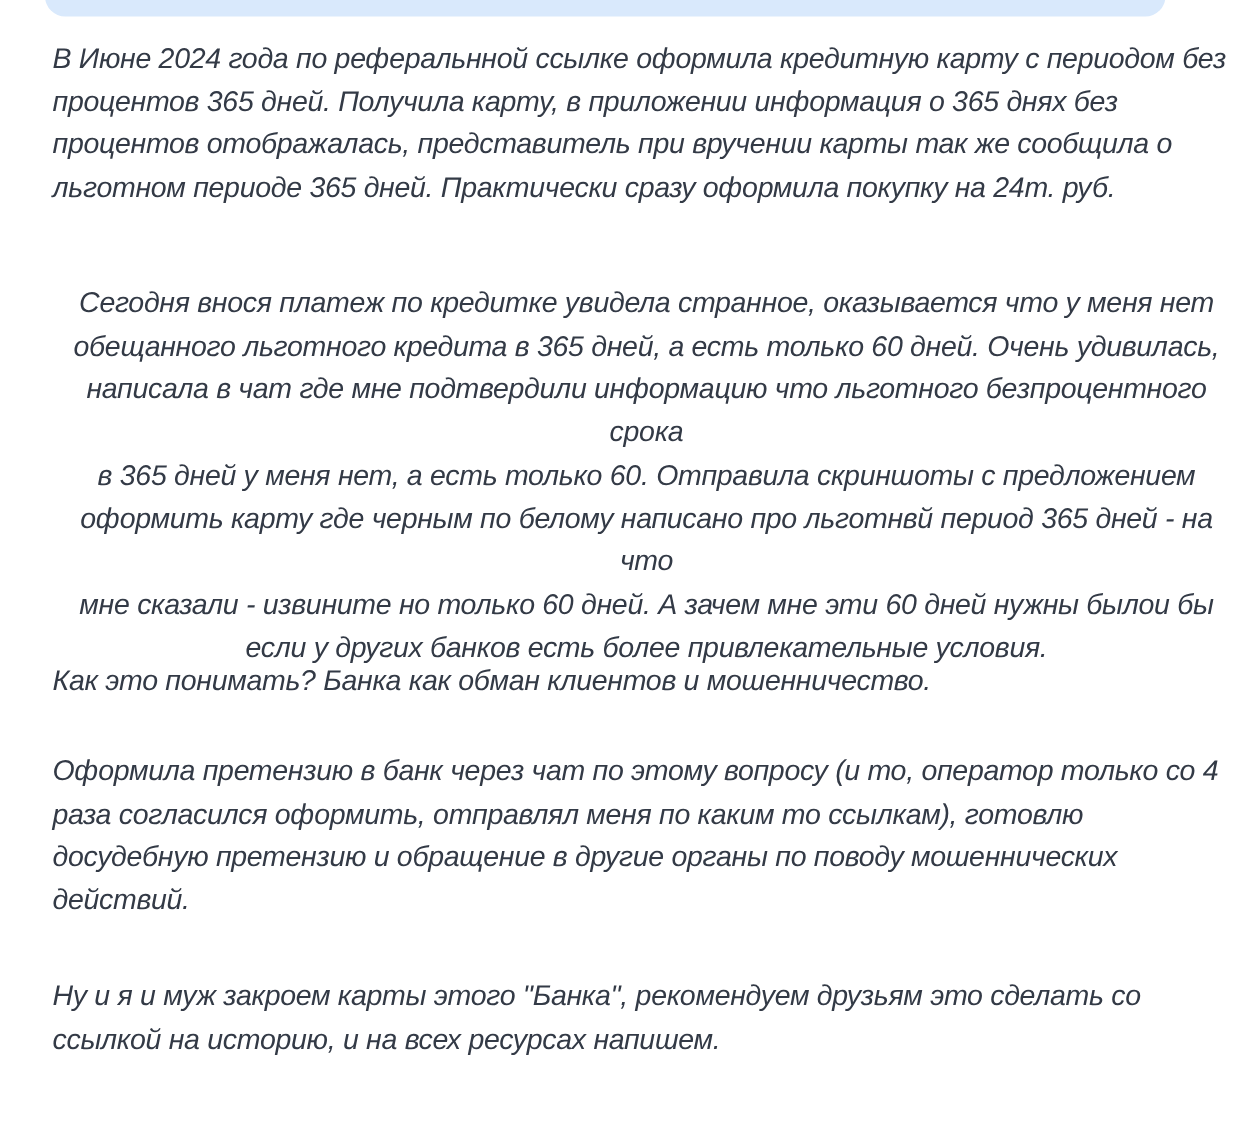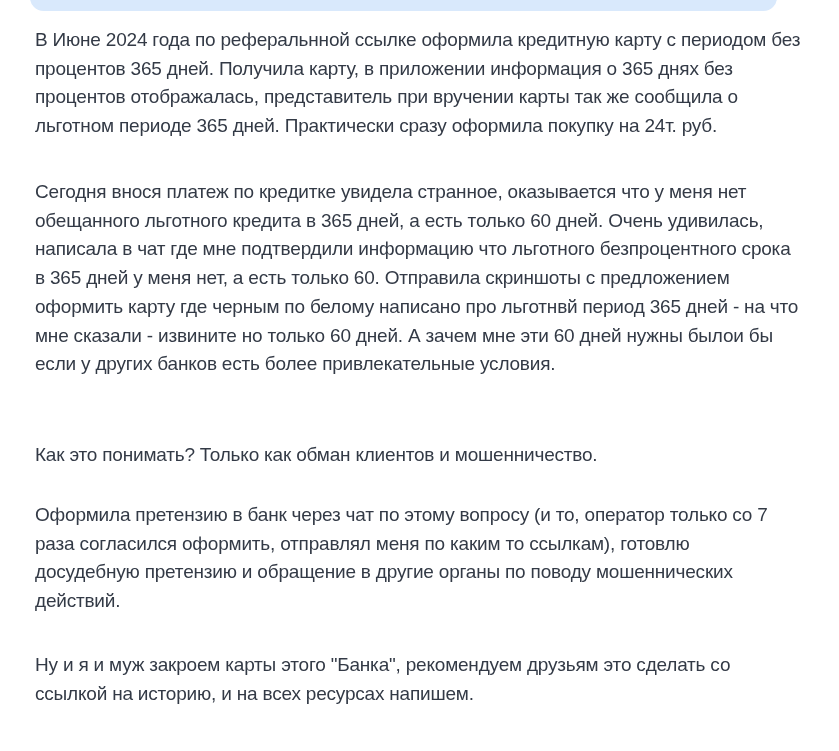--- a/index.html
+++ b/index.html
@@ -31,23 +31,24 @@
     color: #333a46;
     font-size: 19px;
     line-height: 28.7px;
     letter-spacing: -0.2px;
   }
   .review p {
     position: absolute;
     margin: 0;
     width: 100%;
     white-space: pre-line;
+    font-style: italic;
   }
   .p0 { top: 26px;  }
-  .p1 { top: 178px; }
+  .p1 { top: 189px; text-align: center; }
   .p2 { top: 441px; }
   .p3 { top: 501px; }
   .p4 { top: 651px; }
 </style>
 </head>
 <body>
 
 <div class="banner"></div>
 
 <div class="review">
@@ -55,20 +56,20 @@
 процентов 365 дней. Получила карту, в приложении информация о 365 днях без
 процентов отображалась, представитель при вручении карты так же сообщила о
 льготном периоде 365 дней. Практически сразу оформила покупку на 24т. руб.</p>
   <p class="p1">Сегодня внося платеж по кредитке увидела странное, оказывается что у меня нет
 обещанного льготного кредита в 365 дней, а есть только 60 дней. Очень удивилась,
 написала в чат где мне подтвердили информацию что льготного безпроцентного срока
 в 365 дней у меня нет, а есть только 60. Отправила скриншоты с предложением
 оформить карту где черным по белому написано про льготнвй период 365 дней - на что
 мне сказали - извините но только 60 дней. А зачем мне эти 60 дней нужны былои бы
 если у других банков есть более привлекательные условия.</p>
-  <p class="p2">Как это понимать? Только как обман клиентов и мошенничество.</p>
-  <p class="p3">Оформила претензию в банк через чат по этому вопросу (и то, оператор только со 7
+  <p class="p2">Как это понимать? Банка как обман клиентов и мошенничество.</p>
+  <p class="p3">Оформила претензию в банк через чат по этому вопросу (и то, оператор только со 4
 раза согласился оформить, отправлял меня по каким то ссылкам), готовлю
 досудебную претензию и обращение в другие органы по поводу мошеннических
 действий.</p>
   <p class="p4">Ну и я и муж закроем карты этого "Банка", рекомендуем друзьям это сделать со
 ссылкой на историю, и на всех ресурсах напишем.</p>
 </div>
 
 </body></html>

